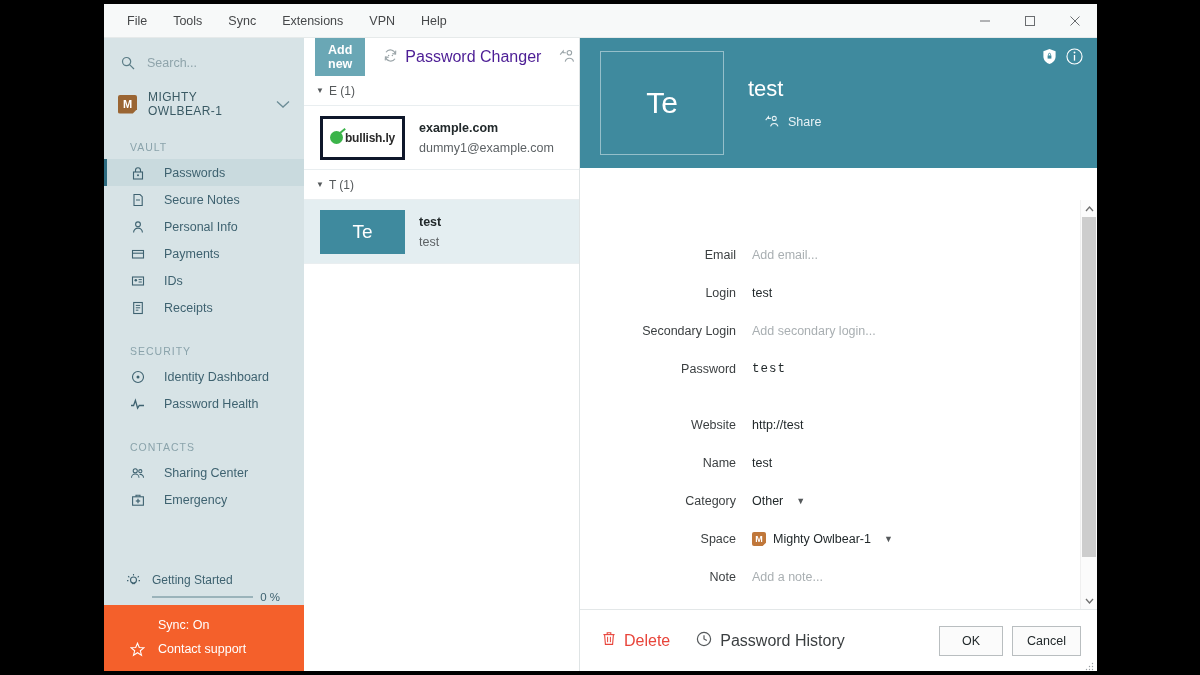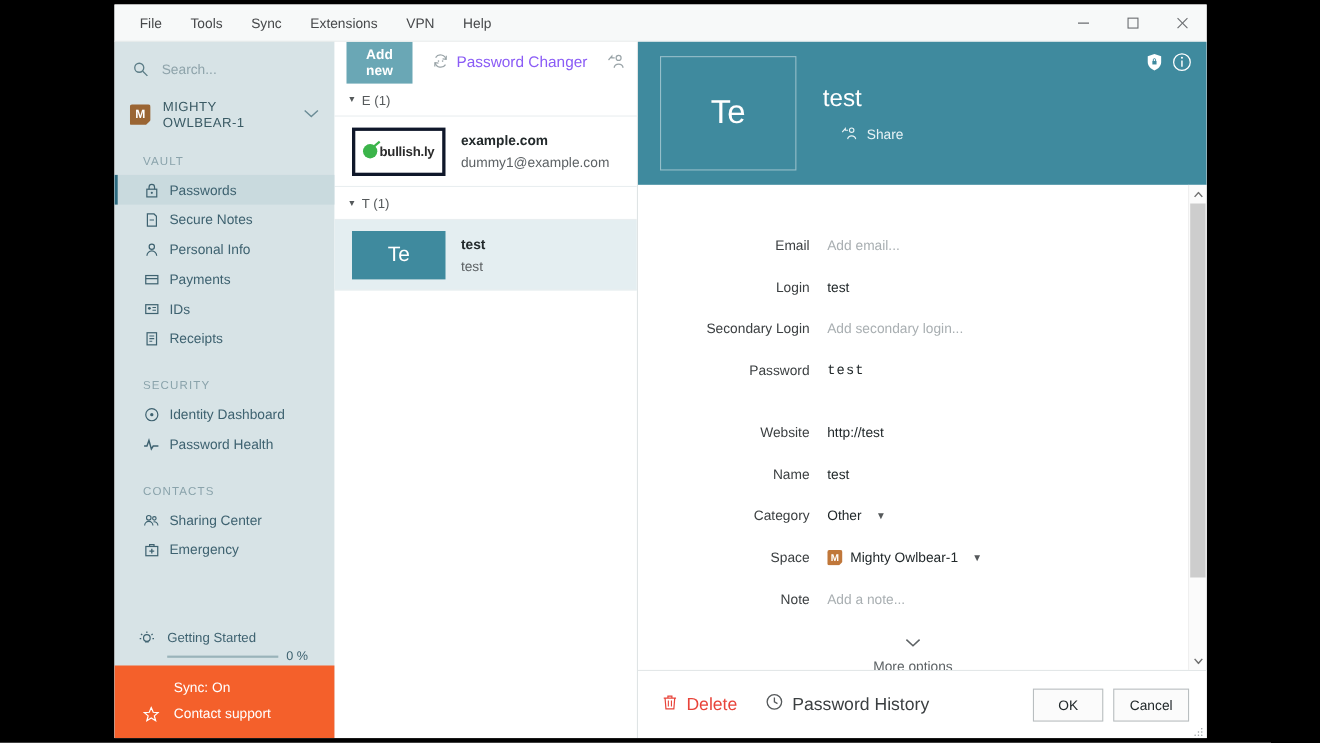--- a/index.html
+++ b/index.html
@@ -66,21 +66,21 @@
   .acct-chev { margin-left: auto; color: #6b8c96; }
   .nav-group-label {
     font-size: 10.5px; color: #8aa3ab; letter-spacing: 1px;
     padding: 0 0 6px 26px;
   }
   .sec-vault { margin-top: 20px; }
   .sec-security { margin-top: 24px; }
   .sec-contacts { margin-top: 24px; }
   .nav-item {
     height: 27px; display: flex; align-items: center;
-    padding-left: 26px; gap: 9px; position: relative;
+    padding-left: 26px; gap: 19px; position: relative;
     color: #3e6270; font-size: 12.5px; cursor: default;
   }
   .nav-item.active { background: #c9dade; }
   .nav-item.active::before {
     content: ""; position: absolute; left: 0; top: 0; bottom: 0;
     width: 3px; background: #2d6b80;
   }
   .nav-ico { width: 15px; display: flex; align-items: center; justify-content: center; }
   
   .getting-started {
@@ -115,22 +115,22 @@
     display: flex; align-items: center; gap: 18px;
     padding: 0 10px 0 11px;
   }
   .add-new-btn {
     background: #6aa7b5; color: #fff;
     font-size: 12.5px; font-weight: bold;
     padding: 5px 13px; border: none; cursor: pointer;
     font-family: "Liberation Sans", sans-serif;
   }
   .tool-link {
-    display: flex; gap: 7px;
-    font-size: 14px; color: #8b5cf6; cursor: default; white-space: nowrap;
+    display: flex; align-items: center; gap: 7px;
+    font-size: 16px; color: #4c1d95; cursor: default; white-space: nowrap;
   }
   .group-header {
     height: 30px; display: flex; align-items: center;
     padding-left: 12px; gap: 5px;
     font-size: 12px; color: #55595b;
     border-bottom: 1px solid #e9eef0;
   }
   .caret { font-size: 8px; color: #55595b; }
   .entry-row {
     height: 64px; display: flex; align-items: center;
@@ -188,20 +188,21 @@
   }
   .dh-icons {
     position: absolute; right: 14px; top: 10px;
     display: flex; align-items: center; gap: 9px; color: #fff;
   }
   .dh-icons > span { cursor: pointer; }
   
   .detail-scroll {
     flex: 1; overflow: hidden; position: relative;
     display: flex;
+    margin-top: 32px;
   }
   .form-area { flex: 1; padding-top: 36px; min-width: 0; }
   .frow { display: flex; align-items: center; min-height: 38px; }
   .flabel {
     width: 172px; flex: 0 0 172px; text-align: right;
     padding-right: 16px; font-size: 12.5px; color: #3b3f41;
   }
   .fval { font-size: 12.5px; color: #22292b; display: flex; align-items: center; gap: 7px; }
   .fval.mono { font-family: "Liberation Mono", monospace; letter-spacing: 1px; }
   .fval.ph { color: #a9afb2; }

